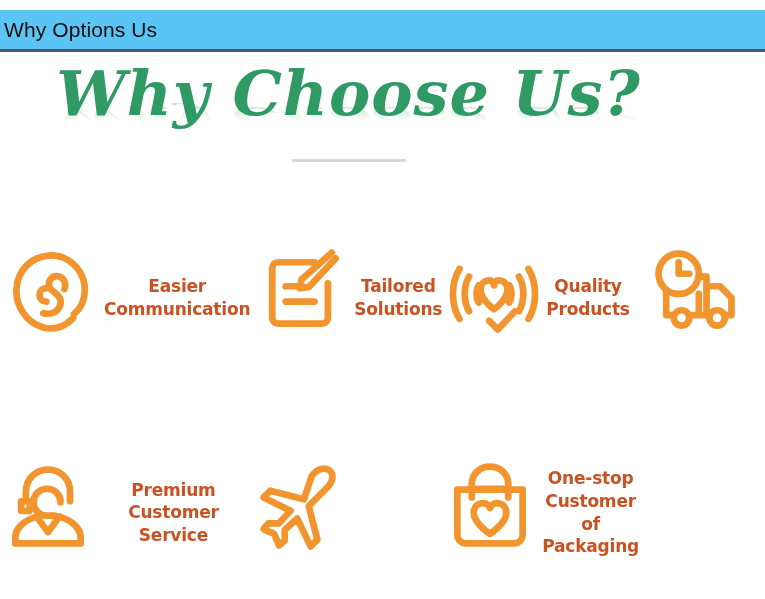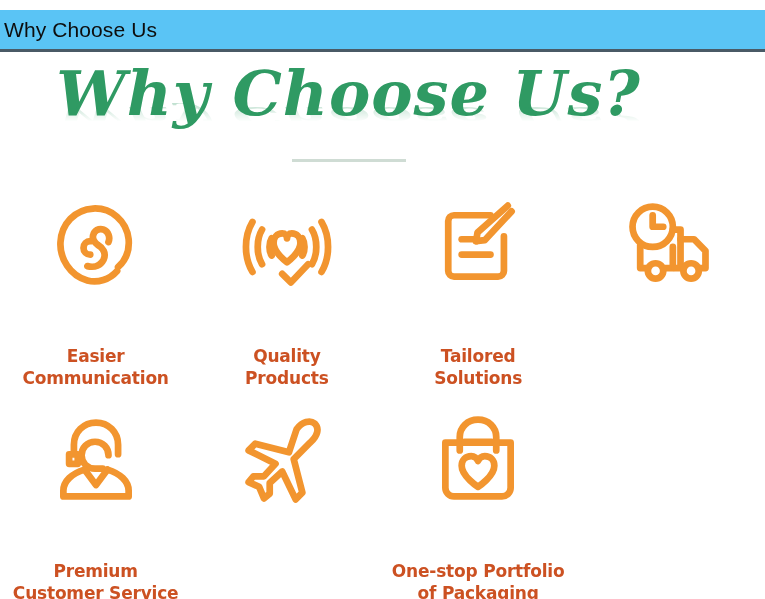--- a/index.html
+++ b/index.html
@@ -107,23 +107,23 @@
     position: absolute;
     left: 0;
     top: 120px;
     width: 765px;
     display: grid;
     grid-template-columns: repeat(4, 1fr);
     grid-template-rows: 215px 215px;
   }
   .cell {
     display: flex;
-    flex-direction: column;
+    flex-direction: row;
     align-items: center;
-    justify-content: space-between;
+    justify-content: flex-start;
     padding-top: 18px;
     box-sizing: border-box;
   }
   .icon-wrap {
     width: 104px;
     height: 104px;
     display: flex;
     align-items: center;
     justify-content: center;
   }
@@ -142,21 +142,21 @@
     color: #cc5122;
     letter-spacing: -0.2px;
     white-space: pre-line;
     max-width: 185px;
   }
 </style>
 </head>
 <body>
 
 <div class="header-bar">
-  <div class="header-title">Why Choose Us</div>
+  <div class="header-title">Why Options Us</div>
 </div>
 
 <div class="content">
 
   <div class="hero">
     <div class="hero-title">Why Choose Us?</div>
     <div class="hero-reflection" aria-hidden="true">Why Choose Us?</div>
     <div class="divider"></div>
   </div>
 
@@ -165,53 +165,53 @@
     <div class="cell">
       <div class="icon-wrap">
         <svg viewBox="0 0 100 100" fill="none" stroke="#f2952f" stroke-width="7" stroke-linecap="round" stroke-linejoin="round">
           <path d="M72 77 C64 86 52 90 41 87 C23 82 12 64 13 47 C14 28 28 13 47 12 C66 11 82 25 84 44 C85 56 81 66 73 73"></path>
           <path d="M41 72 C49 74 55 71 58 65 C61 58 57 53 52 50 C48 47 46 44 47 40 C48 35 53 32 58 34 C63 36 65 42 63 47"></path>
           <path d="M44 60 C40 60 37 57 37 53 C37 49 40 46 44 46"></path>
         </svg>
       </div>
       <div class="cell-label">Easier
 Communication</div>
+    </div>
+
+    <div class="cell">
+      <div class="icon-wrap">
+        <svg viewBox="0 0 100 100" fill="none" stroke="#f2952f" stroke-width="7" stroke-linecap="round" stroke-linejoin="round">
+          <path d="M63 19 H25 C21.7 19 19 21.7 19 25 V77 C19 80.3 21.7 83 25 83 H71 C74.3 83 77 80.3 77 77 V41"></path>
+          <line x1="33" y1="44" x2="49" y2="44"></line>
+          <line x1="33" y1="60" x2="63" y2="60"></line>
+          <path d="M48 46 L49.5 37 L81 9"></path>
+          <path d="M48 46 L57 45 L85 15"></path>
+        </svg>
+      </div>
+      <div class="cell-label">Tailored
+Solutions</div>
     </div>
 
     <div class="cell">
       <div class="icon-wrap">
         <svg viewBox="0 0 100 100" fill="none" stroke="#f2952f" stroke-width="7" stroke-linecap="round" stroke-linejoin="round">
           <path d="M34 43 C31 48 31 56 34 61"></path>
           <path d="M24 34 C18 44 18 60 24 70"></path>
           <path d="M14 26 C5 41 5 63 14 78"></path>
           <path d="M66 43 C69 48 69 56 66 61"></path>
           <path d="M76 34 C82 44 82 60 76 70"></path>
           <path d="M86 26 C95 41 95 63 86 78"></path>
           <path d="M50 68 C50 68 36 58 36 48 C36 42 40 38 45 38 C48 38 50 40 50 43 C50 40 52 38 55 38 C60 38 64 42 64 48 C64 58 50 68 50 68 Z"></path>
           <path d="M45 80 L54 89 L72 70"></path>
         </svg>
       </div>
       <div class="cell-label">Quality
 Products</div>
     </div>
 
-    <div class="cell">
-      <div class="icon-wrap">
-        <svg viewBox="0 0 100 100" fill="none" stroke="#f2952f" stroke-width="7" stroke-linecap="round" stroke-linejoin="round">
-          <path d="M63 19 H25 C21.7 19 19 21.7 19 25 V77 C19 80.3 21.7 83 25 83 H71 C74.3 83 77 80.3 77 77 V41"></path>
-          <line x1="33" y1="44" x2="49" y2="44"></line>
-          <line x1="33" y1="60" x2="63" y2="60"></line>
-          <path d="M48 46 L49.5 37 L81 9"></path>
-          <path d="M48 46 L57 45 L85 15"></path>
-        </svg>
-      </div>
-      <div class="cell-label">Tailored
-Solutions</div>
-    </div>
-
 
     <div class="cell">
       <div class="icon-wrap">
         <svg viewBox="0 0 100 100" fill="none" stroke="#f2952f" stroke-width="7" stroke-linecap="round" stroke-linejoin="round">
           <circle cx="33" cy="31" r="21"></circle>
           <path d="M33 19 V31 H44"></path>
           <path d="M20 50 V74 H27"></path>
           <path d="M54 52 V74 H46"></path>
           <path d="M54 34 H62 V74 H56"></path>
           <path d="M62 44 H76 L88 56 V74 H82"></path>
@@ -245,18 +245,18 @@
 
     <div class="cell">
       <div class="icon-wrap">
         <svg viewBox="0 0 100 100" fill="none" stroke="#f2952f" stroke-width="7" stroke-linecap="round" stroke-linejoin="round">
           <path d="M16 32 H84 V79 C84 84 80 88 75 88 H25 C20 88 16 84 16 79 Z"></path>
           <path d="M31 40 V26 C31 16 39 8 50 8 C61 8 69 16 69 26 V40"></path>
           <line x1="36" y1="31" x2="64" y2="31"></line>
           <path d="M50 78 C50 78 33 67 33 56 C33 50 37 46 43 46 C46 46 49 48 50 51 C51 48 54 46 57 46 C63 46 67 50 67 56 C67 67 50 78 50 78 Z"></path>
         </svg>
       </div>
-      <div class="cell-label">One-stop Portfolio
+      <div class="cell-label">One-stop Customer
 of Packaging</div>
     </div>
 
   </div>
 </div>
 
 </body></html>

